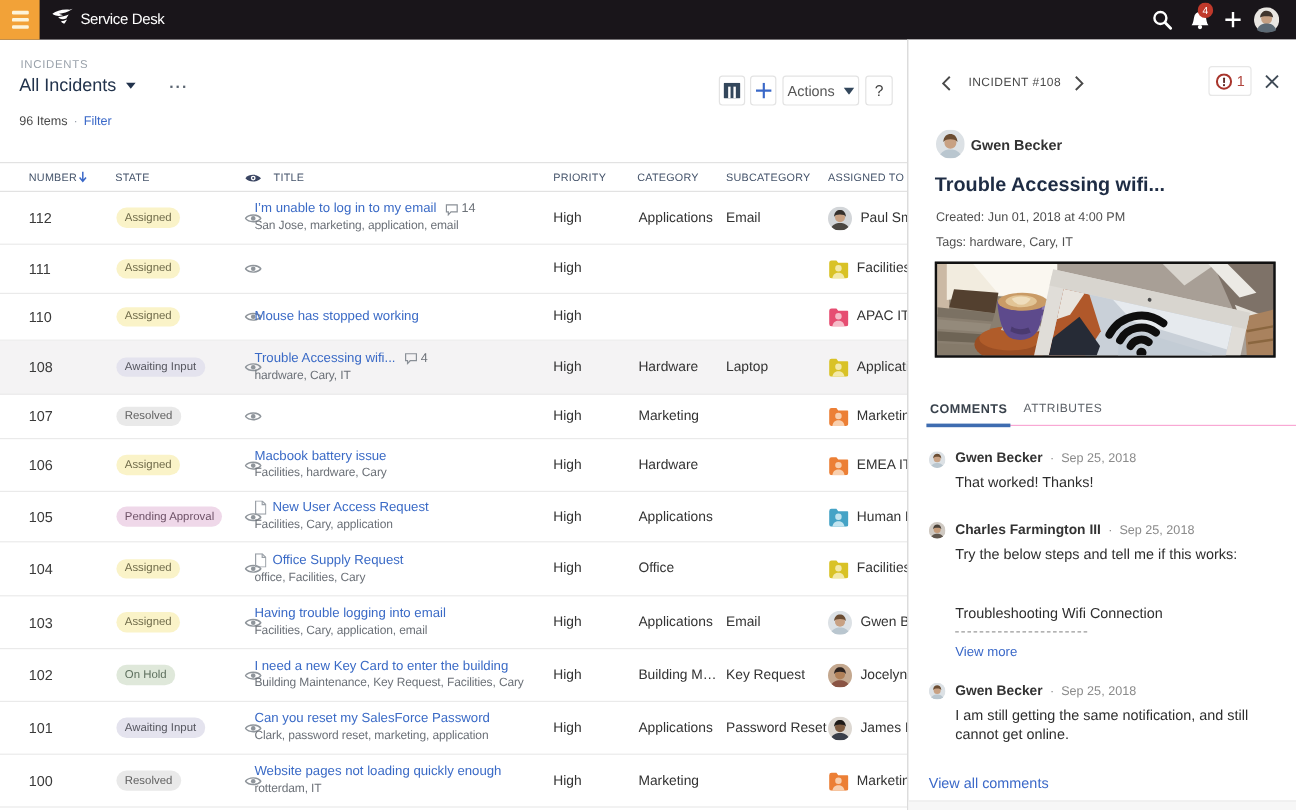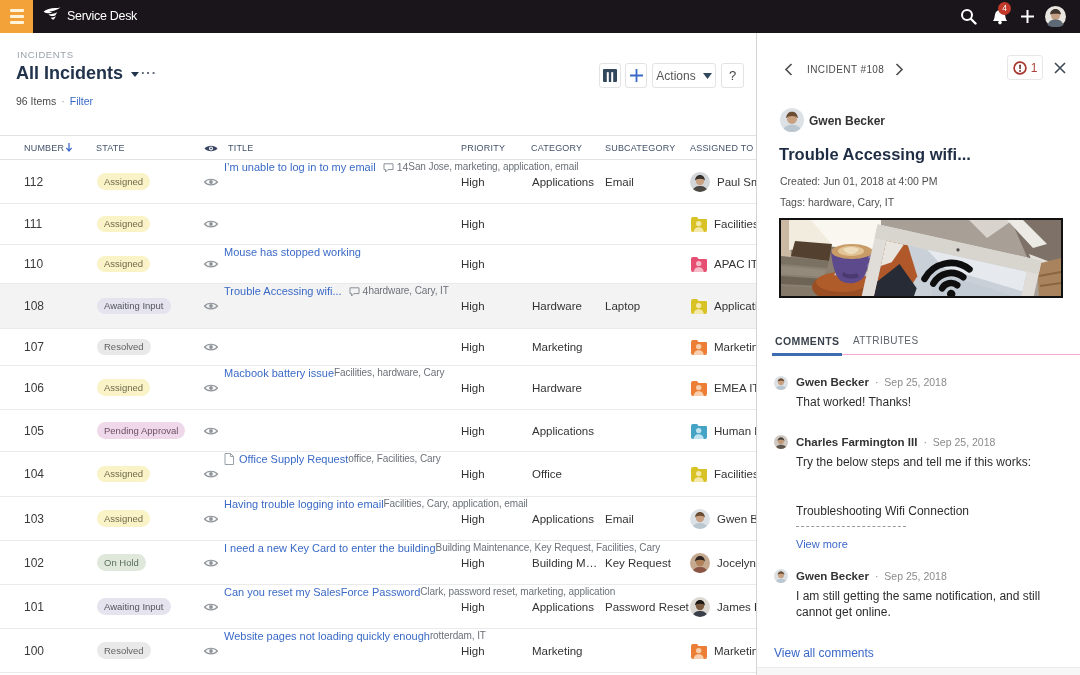--- a/index.html
+++ b/index.html
@@ -6,21 +6,21 @@
 html,body{width:1080px;height:675px;overflow:hidden}
 body{font-family:"Liberation Sans",sans-serif;background:#fff;position:relative}
 .abs{position:absolute}
 
 .topbar{position:absolute;top:0;left:0;width:1080px;height:33px;background:#19151a}
 .burger{position:absolute;top:0;left:0;width:33px;height:33px;background:#f2a238}
 .burger i{position:absolute;left:10px;width:14px;height:3px;background:#fdf4d9;border-radius:1px}
 .logo-txt{position:absolute;left:67px;top:9px;color:#fff;font-size:12.5px;font-weight:normal;letter-spacing:-.3px}
 
 .crumb{position:absolute;left:17px;top:49px;font-size:9.5px;color:#9aa2ab;letter-spacing:.6px}
-.h1{position:absolute;left:16px;top:63px;font-size:18px;font-weight:bold;color:#22334c}
+.h1{position:absolute;left:16px;top:63px;font-size:15px;font-weight:normal;color:#22334c}
 .h1 .car{display:inline-block;width:0;height:0;border-left:4px solid transparent;border-right:4px solid transparent;border-top:5px solid #22334c;margin-left:8px;vertical-align:2px}
 .dots{position:absolute;left:141px;top:65px;font-size:13px;font-weight:bold;color:#5a6470;letter-spacing:1px}
 .meta{position:absolute;left:16px;top:95px;font-size:10.5px;color:#4a4a4a}
 .meta .sep{color:#9aa2ab;margin:0 5px}
 .meta a{color:#3a68c8;text-decoration:none}
 
 .tbtn{position:absolute;top:63px;height:25px;background:#fff;border:1px solid #e3e3e3;border-radius:3px;display:flex;align-items:center;justify-content:center}
 
 .thead{position:absolute;left:0;top:135px;width:756px;height:25px;border-top:1px solid #e2e2e2;border-bottom:1px solid #e2e2e2;font-size:9px;color:#44536a;letter-spacing:.2px}
 .thead span{white-space:nowrap}
@@ -30,21 +30,21 @@
 .cell{position:absolute;top:0;height:100%;display:flex;align-items:center}
 .num{left:24px;font-size:12px;color:#3a3a3a}
 .state{left:97px}
 .pill{font-size:9.5px;padding:2.5px 7px 3px;border-radius:9px;white-space:nowrap}
 .p-assigned{background:#faf3c8;color:#6e6a49}
 .p-await{background:#e4e3ee;color:#55565f}
 .p-resolved{background:#e9e9e9;color:#5f5f5f}
 .p-pending{background:#efd8e9;color:#6d5166}
 .p-hold{background:#dfe8da;color:#5d6f5d}
 .eyec{left:204px}
-.titlec{left:224px;align-items:flex-start;}
+.titlec{left:212px;flex-direction:column;align-items:flex-start;justify-content:center}
 .t1{font-size:11px;letter-spacing:0;color:#3a6ac6;white-space:nowrap;line-height:15px;display:flex;align-items:center}
 .t2{font-size:10px;letter-spacing:-.1px;color:#6c7178;white-space:nowrap;line-height:14px}
 .prio{left:461px;font-size:11.5px;color:#333}
 .cat{left:532px;font-size:11.5px;color:#333;max-width:66px;overflow:hidden;white-space:nowrap}
 .cat span,.subcat span{overflow:hidden;text-overflow:ellipsis;white-space:nowrap}
 .subcat{left:605px;font-size:11.5px;color:#333;max-width:86px}
 .asg{left:690px;font-size:11.5px;color:#333;white-space:nowrap}
 .asg .nm{margin-left:7px}
 .chat{display:inline-flex;align-items:center;margin-left:7px;color:#6c7178;font-size:10.5px}
 .chat svg{margin-right:3px}
@@ -325,20 +325,27 @@
 <div class="row" style="top:410px;height:42px">
  <div class="cell num">105</div>
  <div class="cell state">
         <span class="pill p-pending">Pending Approval</span>
       </div>
  <div class="cell eyec">
         <svg width="14" height="10" viewBox="0 0 14 10">
           <path d="M.5 5 C3.5 1.3 10.5 1.3 13.5 5 C10.5 8.7 3.5 8.7 .5 5 Z" fill="none" stroke="#8f959b" stroke-width="1.2"></path>
           <circle cx="7" cy="5" r="1.9" fill="#8f959b"></circle>
         </svg>
+      </div>
+ <div class="cell titlec">
+        <div class="t1"><svg class="docic" width="10" height="12" viewBox="0 0 10 12">
+            <path d="M1 .5 h5.5 L9.5 3.5 V11.5 H1 Z" fill="none" stroke="#9aa0a7" stroke-width="1"></path>
+            <path d="M6.5 .5 V3.5 H9.5" fill="none" stroke="#9aa0a7" stroke-width="1"></path>
+          </svg>New User Access Request</div>
+        <div class="t2">Facilities, Cary, application</div>
       </div>
  <div class="cell prio">High</div>
  <div class="cell cat">
         <span>Applications</span>
       </div>
  <div class="cell asg">
         <svg width="17" height="16" viewBox="0 0 17 16">
           <path d="M1 3 a2 2 0 0 1 2 -2 h4 l1.5 2 H16 a1 1 0 0 1 1 1 V14 a2 2 0 0 1 -2 2 H3 a2 2 0 0 1 -2 -2 Z" fill="#45a3c6"></path>
           <circle cx="8.7" cy="7.6" r="2.7" fill="#c2e4ef"></circle>
           <path d="M3.6 16 C4.2 12.4 6.2 11.3 8.7 11.3 C11.2 11.3 13.2 12.4 13.8 16 Z" fill="#c2e4ef"></path>

